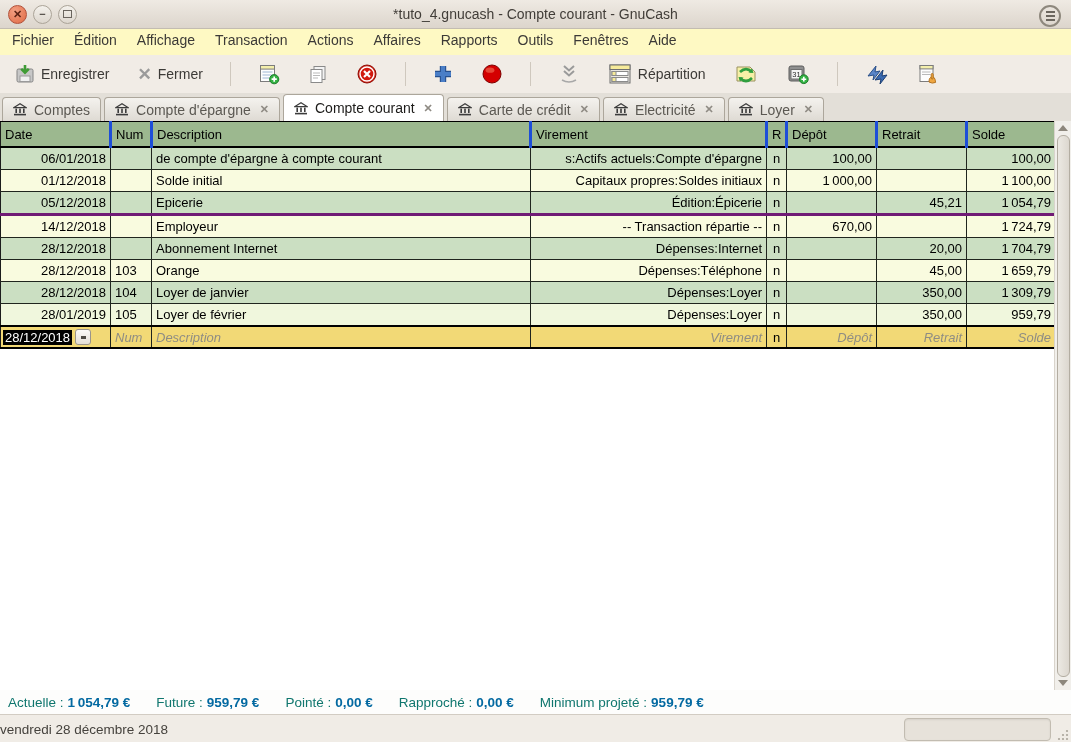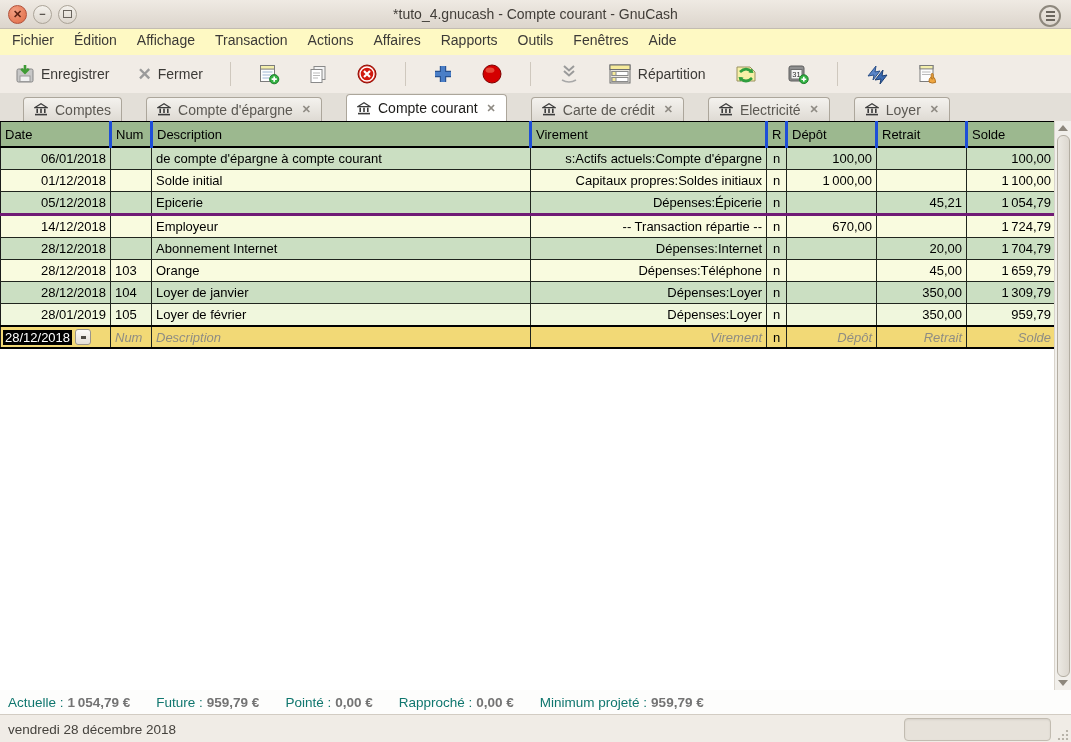--- a/index.html
+++ b/index.html
@@ -32,21 +32,21 @@
   .tbtn{display:flex;align-items:center;gap:6px;padding:4px 7px;border-radius:3px;font-size:14px;color:#3c3a37;}
   .tsep{width:1px;height:24px;background:#cfc8be;margin:0 6px;}
   .gX{color:#9b9b9b;font-weight:bold;font-size:17px;}
   .ticon{display:block;}
 
   
   .tabbar{position:absolute;top:93px;left:0;right:0;height:28px;background:#e3dfd8;
           display:flex;align-items:flex-end;padding-left:2px;gap:3px;}
   .tab{display:flex;align-items:center;gap:7px;height:23px;padding:0 10px;
        background:linear-gradient(#f4f2ee,#dedad3);border:1px solid #aca69b;border-bottom:none;
-       border-radius:4px 4px 0 0;font-size:14px;color:#5b5852;margin-left:21px;}
+       border-radius:4px 4px 0 0;font-size:14px;color:#5b5852;}
   .tab.active{background:#ffffff;color:#1c1b19;height:26px;}
   .tabx{font-size:11px;color:#8f8b84;font-weight:bold;padding-left:2px;}
 
   
   .content{position:absolute;top:121px;left:0;width:1071px;height:569px;background:#ffffff;}
   table.register{border-collapse:collapse;table-layout:fixed;width:1055px;border-left:1px solid #1c1c1c;}
   table.register th{background:#9cb88f;font-weight:normal;text-align:left;font-size:13px;color:#000;
         height:24px;padding:0 0 0 4px;border-right:3px solid #1d4ed8;border-top:1px solid #000;
         border-bottom:2px solid #000;overflow:hidden;white-space:nowrap;}
   table.register td{height:21px;font-size:13px;color:#000;padding:0 4px;border-right:1px solid #20251e;
@@ -73,26 +73,26 @@
           border:1px solid #b3ada2;border-radius:6px;}
   .arr{position:absolute;left:3px;width:0;height:0;border-left:5px solid transparent;border-right:5px solid transparent;}
   .arr.up{top:4px;border-bottom:6px solid #8d877d;}
   .arr.down{bottom:4px;border-top:6px solid #8d877d;}
 
   
   .summary{position:absolute;top:690px;left:0;right:0;height:24px;background:#fdfdfc;
            display:flex;align-items:center;padding-left:8px;font-size:13.5px;}
   .sitem{margin-right:26px;white-space:nowrap;}
   .slabel{color:#0f766e;}
-  .sval{color:#737373;font-weight:bold;margin-left:4px;}
+  .sval{color:#0369a1;font-weight:bold;margin-left:4px;}
 
   
   .statusbar{position:absolute;top:714px;left:0;right:0;height:28px;background:#f0ece6;
              border-top:1px solid #d2ccc3;display:flex;align-items:center;}
-  .status-text{font-size:13.5px;color:#45423d;margin-left:8px;}
+  .status-text{font-size:13.5px;color:#45423d;}
   .progress{position:absolute;right:20px;top:3px;width:145px;height:21px;background:#e7e2da;
             border:1px solid #c2bcb1;border-radius:4px;box-shadow:inset 0 1px 2px rgba(0,0,0,.08);}
   .grip{position:absolute;right:2px;bottom:2px;}
 </style>
 </head>
 <body>
 
 <div class="window">
 
   <div class="titlebar">
@@ -348,21 +348,21 @@
           <td class="al-r">Capitaux propres:Soldes initiaux</td>
           <td class="al-c">n</td>
           <td class="al-r">1 000,00</td>
           <td class="al-r"></td>
           <td class="al-r">1 100,00</td>
         </tr>
         <tr class="row-green divider">
           <td class="date-cell">05/12/2018</td>
           <td></td>
           <td>Epicerie</td>
-          <td class="al-r">Dépenses:Épicerie</td>
+          <td class="al-r">Édition:Épicerie</td>
           <td class="al-c">n</td>
           <td class="al-r"></td>
           <td class="al-r">45,21</td>
           <td class="al-r">1 054,79</td>
         </tr>
         <tr class="row-yellow">
           <td class="date-cell">14/12/2018</td>
           <td></td>
           <td>Employeur</td>
           <td class="al-r">-- Transaction répartie --</td>

